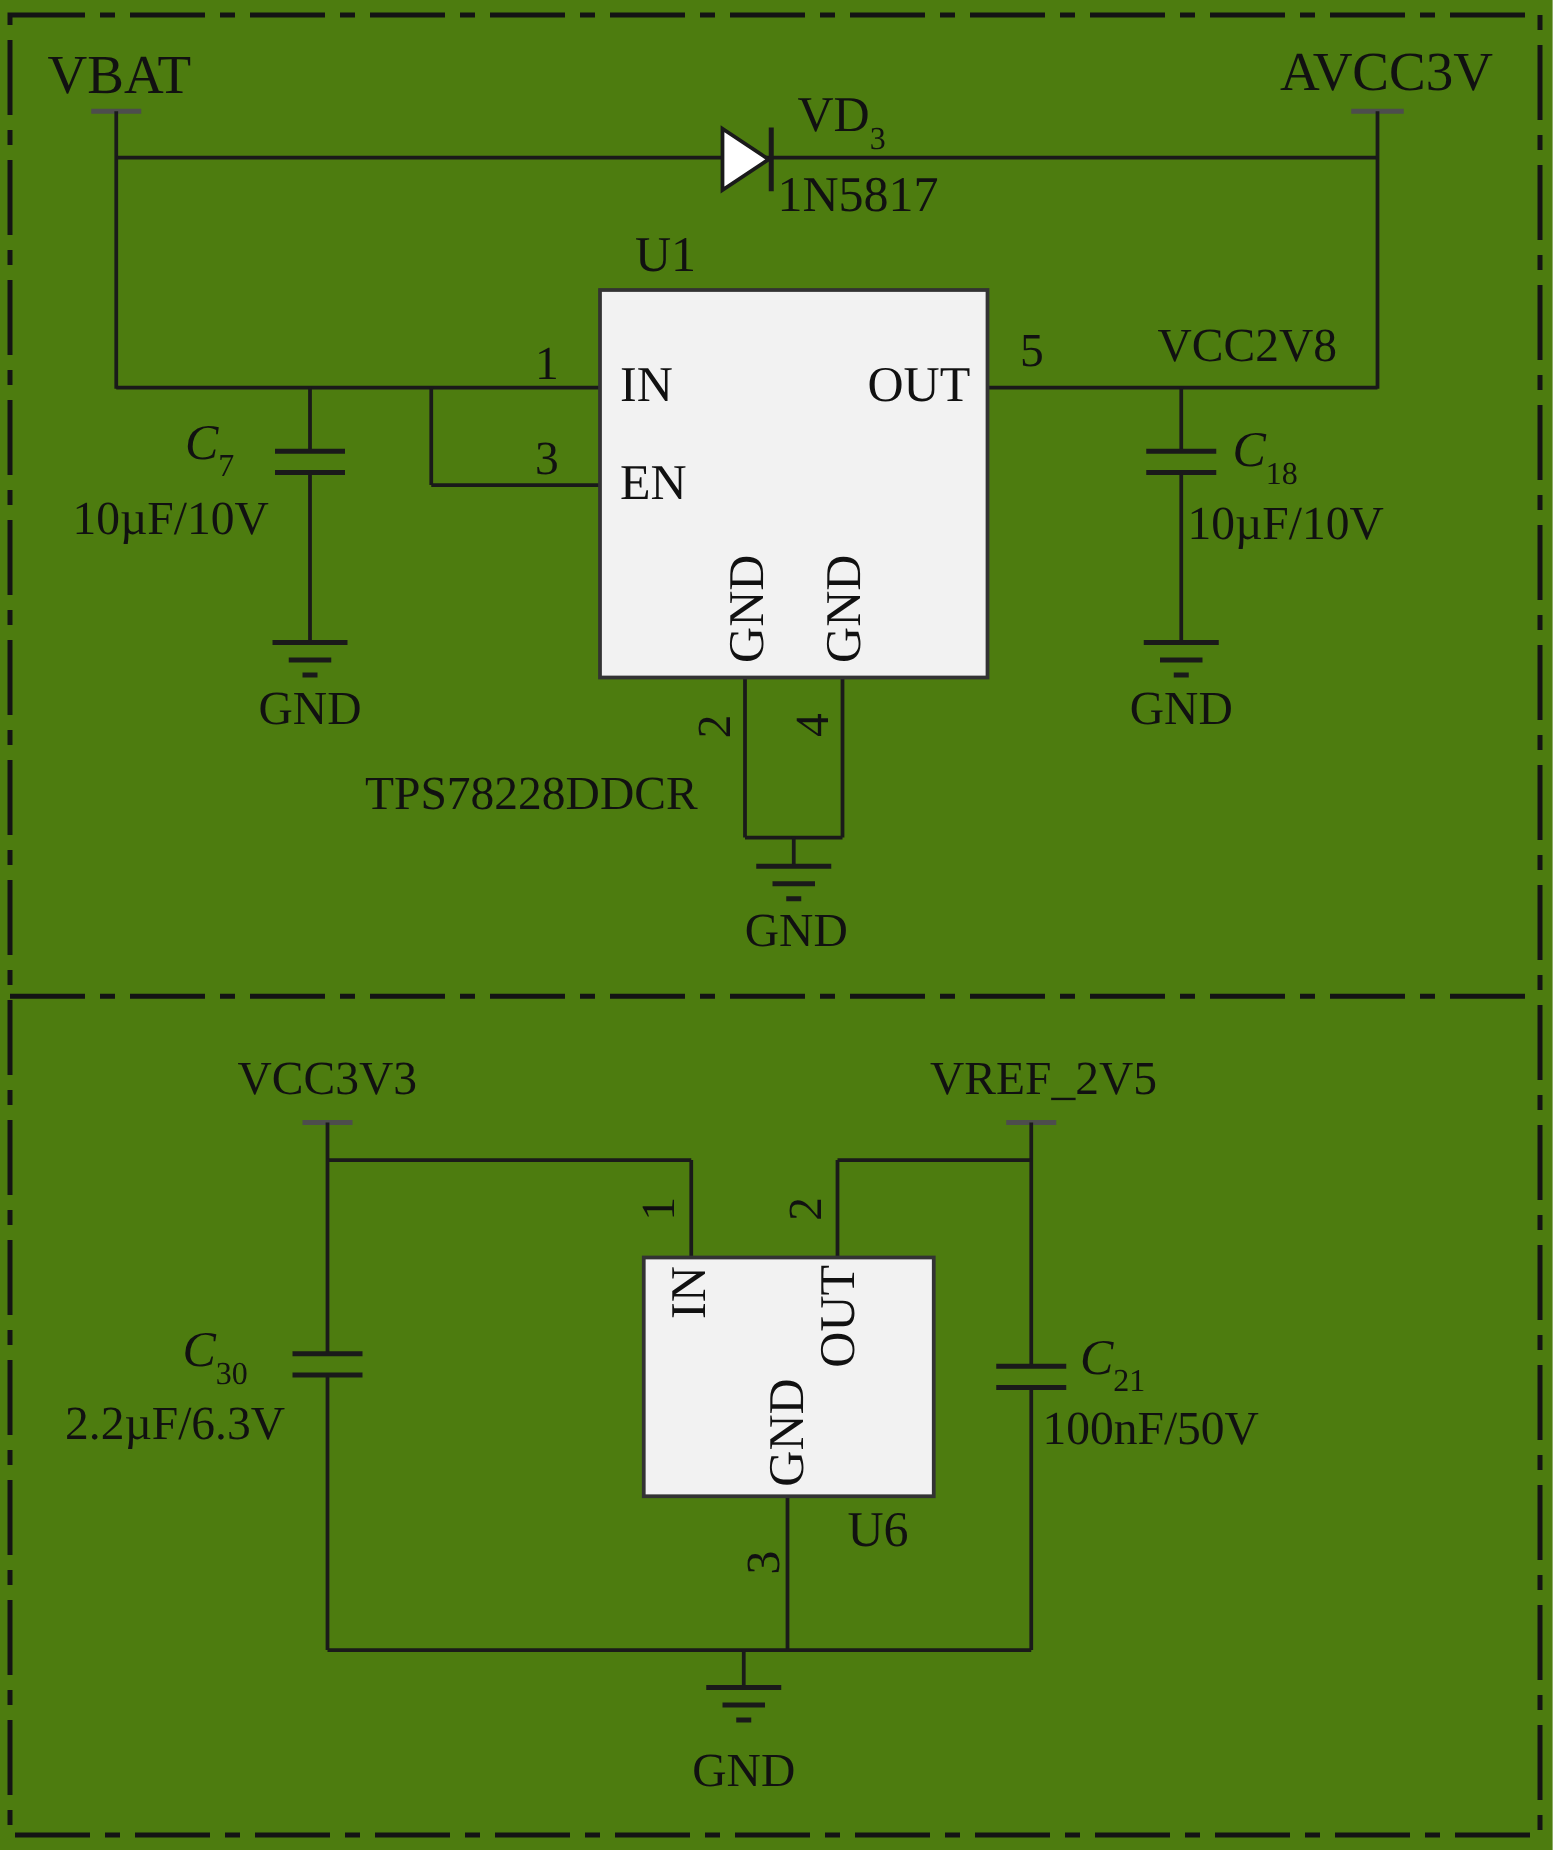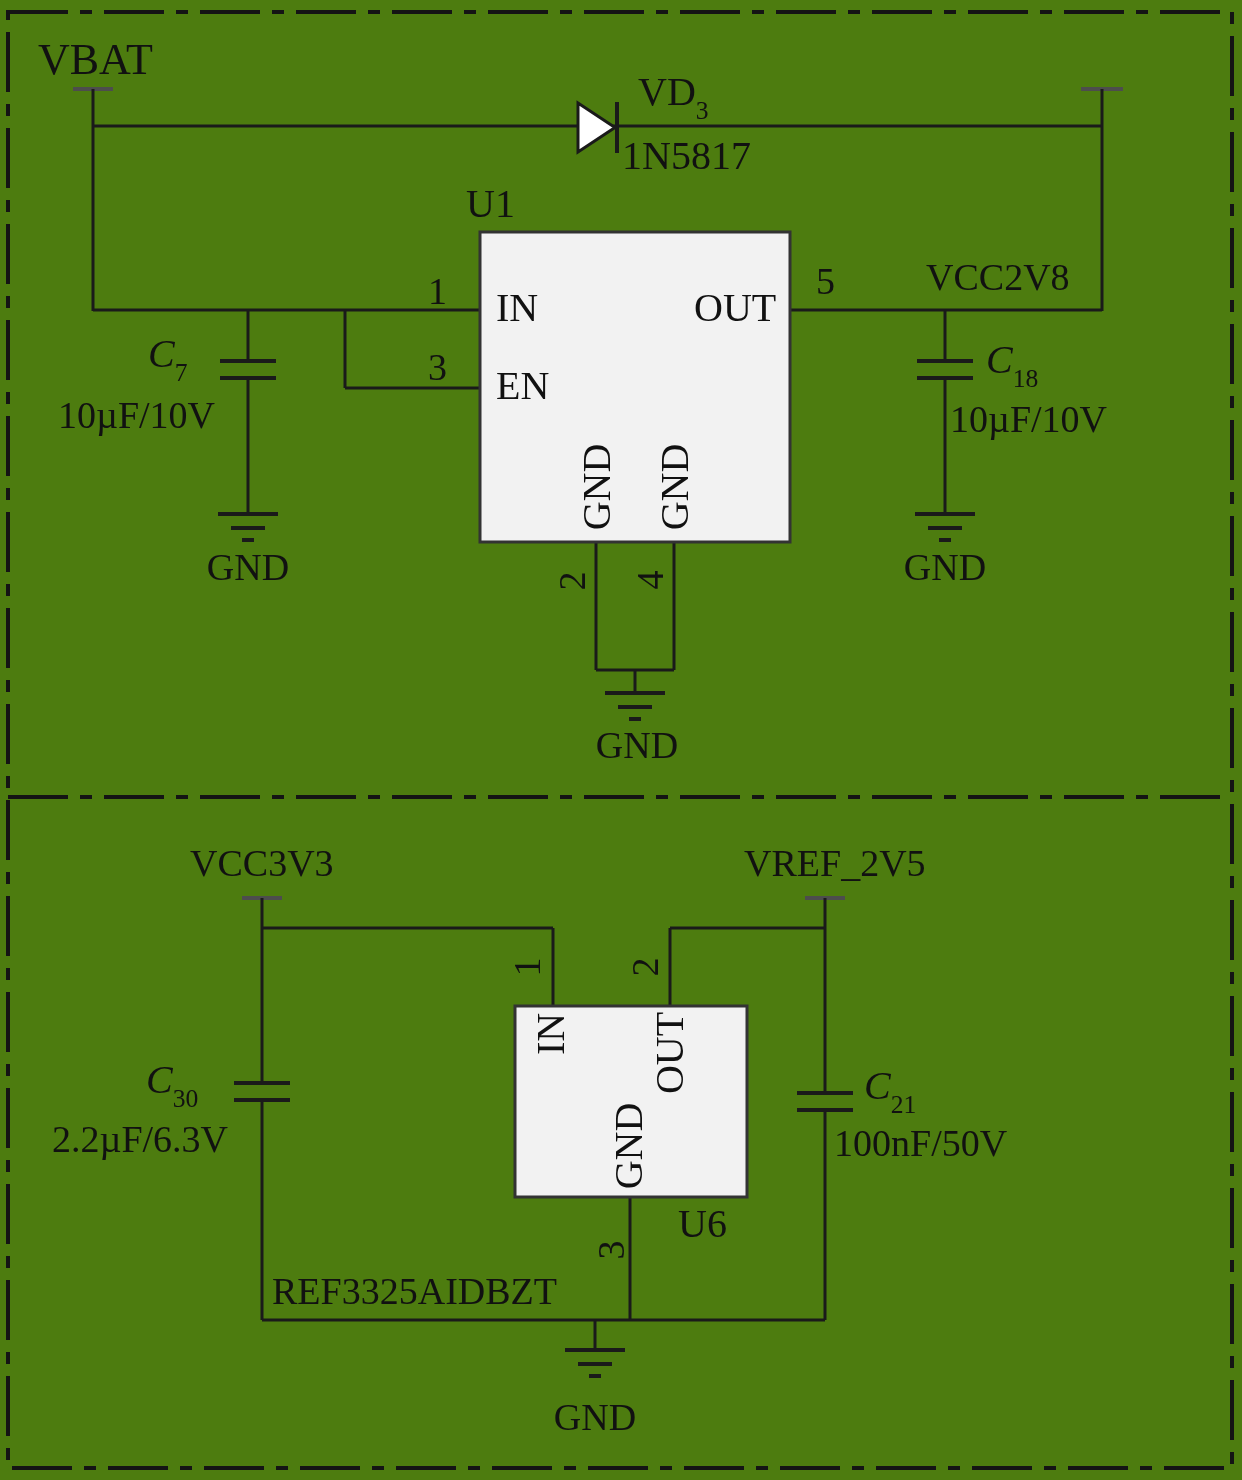--- a/index.html
+++ b/index.html
@@ -113,25 +113,27 @@
     <g>
       <polygon points="578,103 578,152 615,127.5" fill="#ffffff" stroke="#1a1a1a" stroke-width="3"></polygon>
       <line x1="617" y1="102" x2="617" y2="153" stroke="#1a1a1a" stroke-width="4"></line>
     </g>
 
     <rect x="480" y="232" width="310" height="310" fill="#f2f2f2" stroke="#333333" stroke-width="3"></rect>
     <rect x="515" y="1006" width="232" height="191" fill="#f2f2f2" stroke="#333333" stroke-width="3"></rect>
   </svg>
 
   <div class="lbl f44" style="left:38px;top:38px">VBAT</div>
+  <div class="lbl f44" style="left:1024px;top:36px">AVCC3V</div>
 
   <div class="lbl f40" style="left:638px;top:72px"><span>VD</span><sub>3</sub></div>
   <div class="lbl f40" style="left:622px;top:136px">1N5817</div>
 
-  <div class="lbl f40" style="left:466px;top:184px">U1</div>
+  <div class="lbl f40" style="left:508px;top:184px">U1</div>
+  <div class="lbl f38" style="left:292px;top:616px">TPS78228DDCR</div>
 
   <div class="lbl f38" style="left:428px;top:272px">1</div>
   <div class="lbl f38" style="left:428px;top:348px">3</div>
   <div class="lbl f38" style="left:816px;top:262px">5</div>
   <div class="lbl f38 rot" style="left:572px;top:581px">2</div>
   <div class="lbl f38 rot" style="left:650px;top:580px">4</div>
 
   <div class="lbl f40" style="left:496px;top:288px">IN</div>
   <div class="lbl f40" style="left:496px;top:366px">EN</div>
   <div class="lbl f40" style="left:694px;top:288px">OUT</div>
@@ -156,21 +158,20 @@
 
   <div class="lbl f38 rot" style="left:527px;top:967px">1</div>
   <div class="lbl f38 rot" style="left:645px;top:967px">2</div>
   <div class="lbl f38 rot" style="left:611px;top:1250px">3</div>
 
   <div class="lbl f40 rot" style="left:551px;top:1034px">IN</div>
   <div class="lbl f40 rot" style="left:670px;top:1053px">OUT</div>
   <div class="lbl f40 rot" style="left:629px;top:1146px">GND</div>
 
   <div class="lbl f40" style="left:678px;top:1204px">U6</div>
-  <div class="lbl f38" style="left:272px;top:1272px">REF3325AIDBZT</div>
 
   <div class="lbl f40" style="left:146px;top:1060px"><span class="iref">C</span><sub>30</sub></div>
   <div class="lbl f38" style="left:52px;top:1120px">2.2µF/6.3V</div>
 
   <div class="lbl f40" style="left:864px;top:1066px"><span class="iref">C</span><sub>21</sub></div>
   <div class="lbl f38" style="left:834px;top:1124px">100nF/50V</div>
 
   <div class="lbl f38 hctr" style="left:595px;top:1398px">GND</div>
 
 

